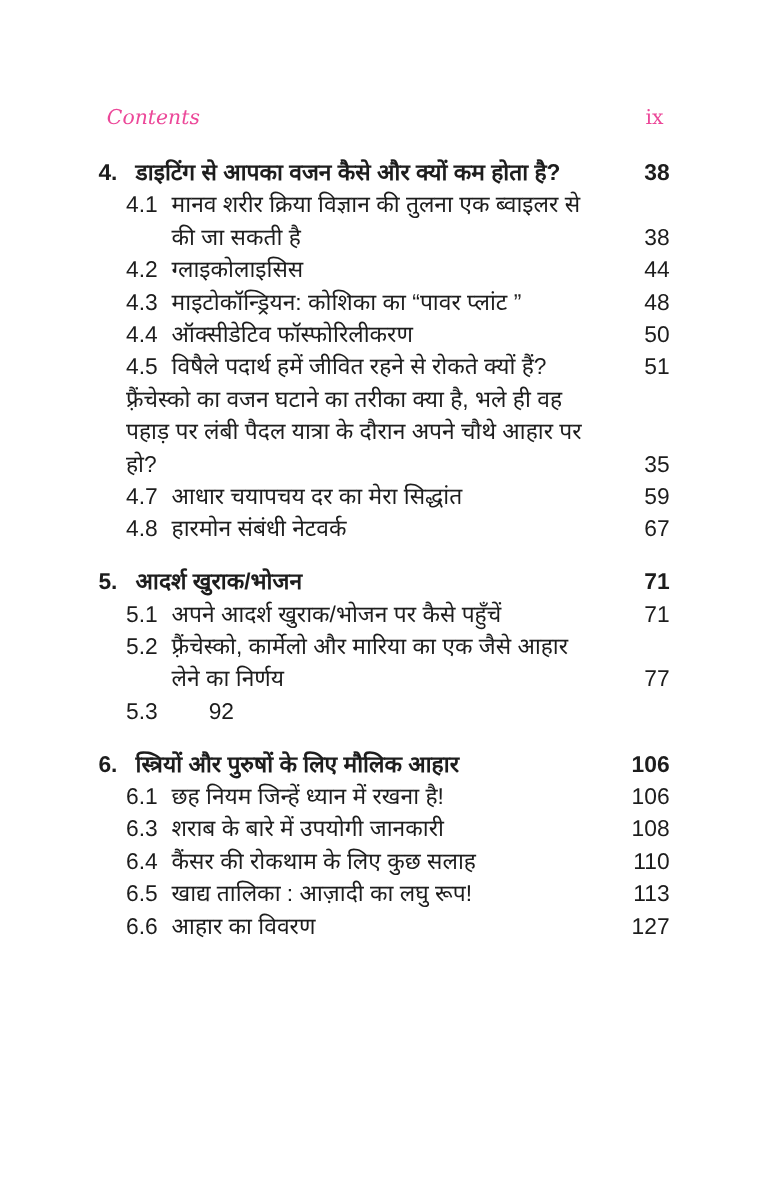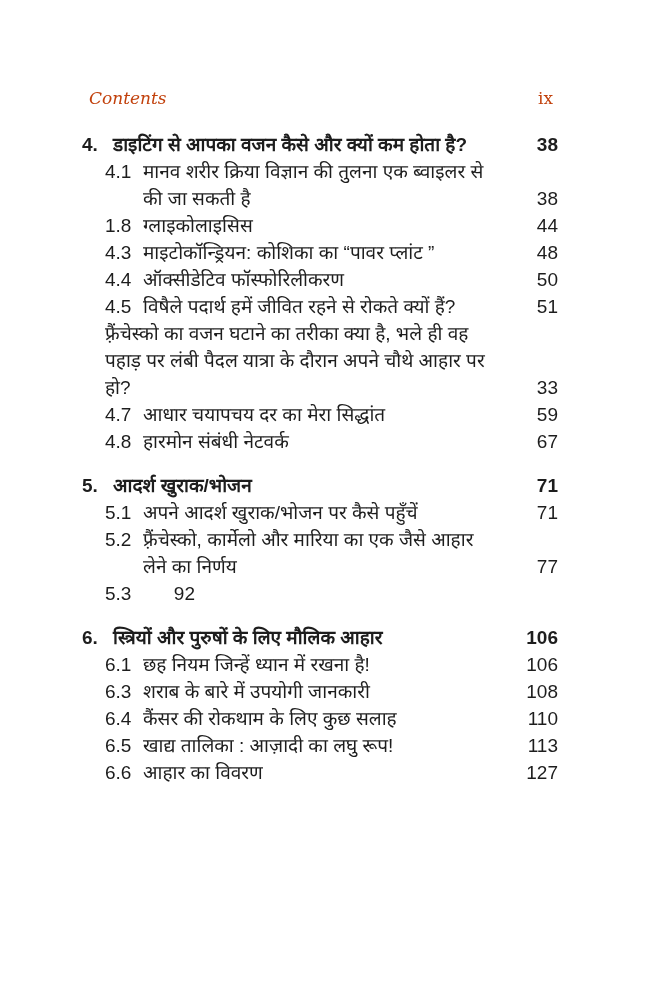--- a/index.html
+++ b/index.html
@@ -15,21 +15,21 @@
     width: 647px; height: 1000px;
     padding: 88px 89px 0 82px;
   }
   .pagehead {
     display: flex;
     justify-content: space-between;
     align-items: baseline;
     font-family: "DejaVu Serif", "Liberation Serif", serif;
     font-size: 17px;
     line-height: 21px;
-    color: #c2410c;
+    color: #ec4899;
     padding: 0 5px 0 7px;
     margin-bottom: 22px;
   }
   .running { font-style: italic; }
   .toc { font-size: 19px; line-height: 27px; }
   .chapter-block { margin-top: 17px; }
   .chapter-block:first-child { margin-top: 0; }
   .chapter {
     display: flex;
     font-weight: bold;
@@ -62,42 +62,42 @@
         <span class="cnum">4.</span>
         <span class="ctitle">डाइटिंग से आपका वजन कैसे और क्यों कम होता है?</span>
         <span class="cpage">38</span>
       </div>
       <div class="entry">
         <span class="enum">4.1</span>
         <span class="etitle">मानव शरीर क्रिया विज्ञान की तुलना एक ब्वाइलर से की जा सकती है</span>
         <span class="epage">38</span>
       </div>
       <div class="entry">
-        <span class="enum">1.8</span>
+        <span class="enum">4.2</span>
         <span class="etitle">ग्लाइकोलाइसिस</span>
         <span class="epage">44</span>
       </div>
       <div class="entry">
         <span class="enum">4.3</span>
         <span class="etitle">माइटोकॉन्ड्रियन: कोशिका का “पावर प्लांट ”</span>
         <span class="epage">48</span>
       </div>
       <div class="entry">
         <span class="enum">4.4</span>
         <span class="etitle">ऑक्सीडेटिव फॉस्फोरिलीकरण</span>
         <span class="epage">50</span>
       </div>
       <div class="entry">
         <span class="enum">4.5</span>
         <span class="etitle">विषैले पदार्थ हमें जीवित रहने से रोकते क्यों हैं?</span>
         <span class="epage">51</span>
       </div>
       <div class="entry">
         <span class="etitle">फ़्रैंचेस्को का वजन घटाने का तरीका क्या है, भले ही वह पहाड़ पर लंबी पैदल यात्रा के दौरान अपने चौथे आहार पर हो?</span>
-        <span class="epage">33</span>
+        <span class="epage">35</span>
       </div>
       <div class="entry">
         <span class="enum">4.7</span>
         <span class="etitle">आधार चयापचय दर का मेरा सिद्धांत</span>
         <span class="epage">59</span>
       </div>
       <div class="entry">
         <span class="enum">4.8</span>
         <span class="etitle">हारमोन संबंधी नेटवर्क</span>
         <span class="epage">67</span>

